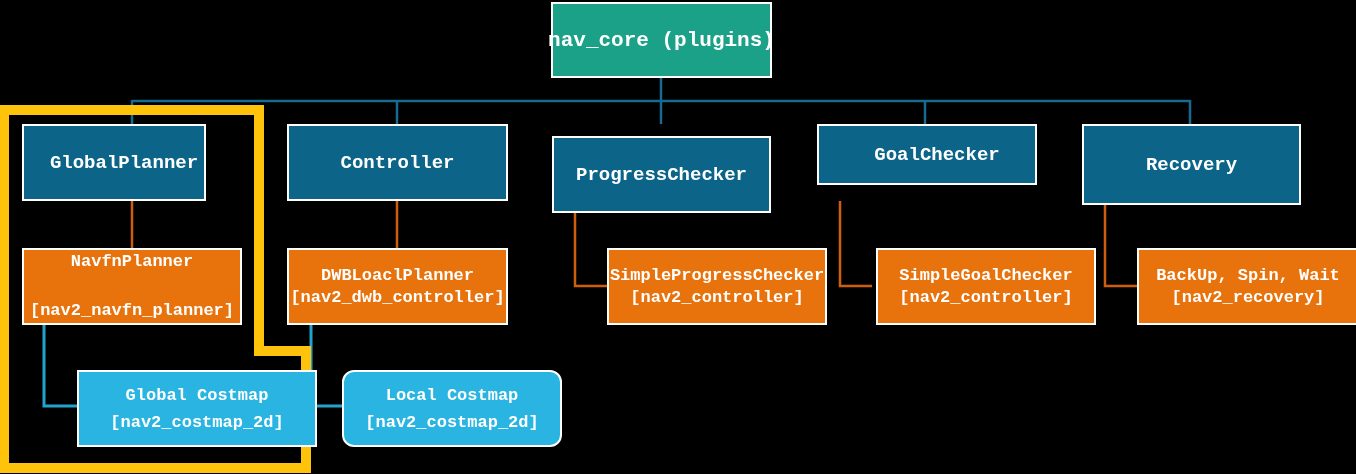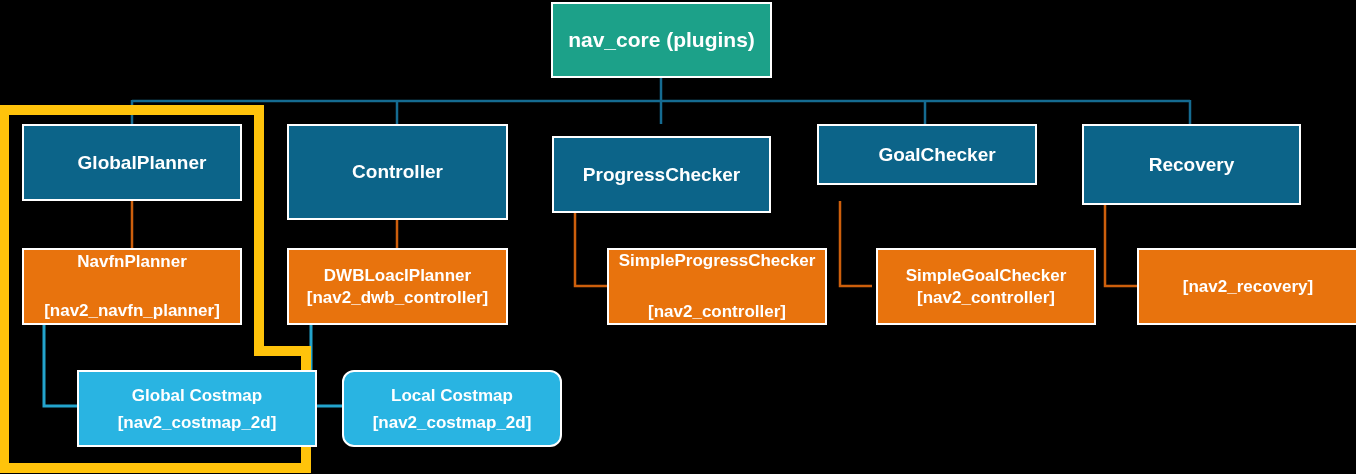--- a/index.html
+++ b/index.html
@@ -1,19 +1,19 @@
 <!DOCTYPE html>
 <html><head>
 <meta charset="utf-8">
 <style>
   html,body { margin:0; padding:0; background:#000; }
   .canvas {
     position:relative; width:1356px; height:474px;
     background:#000000; overflow:hidden;
-    font-family:Liberation Sans, sans-serif;
+    font-family:Liberation Mono, monospace;
   }
   svg.wires { position:absolute; left:0; top:0; display:block; }
   .node {
     position:absolute; box-sizing:border-box;
     border:2.5px solid #ffffff;
     color:#ffffff; font-weight:700;
     display:flex; flex-direction:column;
     align-items:center; justify-content:center;
     text-align:center; white-space:nowrap;
   }
@@ -50,43 +50,44 @@
     <g stroke="#23A3CC" stroke-width="3" fill="none">
       <path d="M44,325 V406 H77"></path>
       <path d="M311,325 V406 H342"></path>
     </g>
 
     <path d="M4,110 H259 V351 H306 V468 H4 Z" fill="none" stroke="#FFC30B" stroke-width="10" stroke-linejoin="miter"></path>
   </svg>
 
   <div class="node root" style="left:551px; top:2px; width:221px; height:76px;">nav_core (plugins)</div>
 
-  <div class="node header" style="left:22px; top:124px; width:220px; height:77px;padding-left:20px;">GlobalPlanner</div>
-  <div class="node header" style="left:287px; top:124px; width:221px; height:96px;text-align:right;">Controller</div>
+  <div class="node header" style="left:22px; top:124px; width:184px; height:77px;padding-left:20px;">GlobalPlanner</div>
+  <div class="node header" style="left:287px; top:124px; width:221px; height:77px;text-align:right;">Controller</div>
   <div class="node header" style="left:552px; top:136px; width:219px; height:77px;">ProgressChecker</div>
   <div class="node header" style="left:817px; top:124px; width:220px; height:61px;padding-left:20px;">GoalChecker</div>
   <div class="node header" style="left:1082px; top:124px; width:219px; height:81px;">Recovery</div>
 
   <div class="node plugin" style="left:22px; top:248px; width:220px; height:77px;gap:27px;">
     <div>NavfnPlanner</div>
     <div>[nav2_navfn_planner]</div>
   </div>
   <div class="node plugin" style="left:287px; top:248px; width:221px; height:77px;">
     <div>DWBLoaclPlanner</div>
     <div>[nav2_dwb_controller]</div>
   </div>
-  <div class="node plugin" style="left:607px; top:248px; width:220px; height:77px;justify-content:space-between;">
+  <div class="node plugin" style="left:607px; top:248px; width:220px; height:77px;">
     <div>SimpleProgressChecker</div>
     <div>[nav2_controller]</div>
   </div>
   <div class="node plugin" style="left:876px; top:248px; width:220px; height:77px;">
     <div>SimpleGoalChecker</div>
     <div>[nav2_controller]</div>
   </div>
   <div class="node plugin" style="left:1137px; top:248px; width:222px; height:77px;">
+    <div>BackUp, Spin, Wait</div>
     <div>[nav2_recovery]</div>
   </div>
 
   <div class="node costmap" style="left:77px; top:370px; width:240px; height:77px;">
     <div>Global Costmap</div>
     <div>[nav2_costmap_2d]</div>
   </div>
   <div class="node costmap" style="left:342px; top:370px; width:220px; height:77px;border-radius:12px;">
     <div>Local Costmap</div>
     <div>[nav2_costmap_2d]</div>

